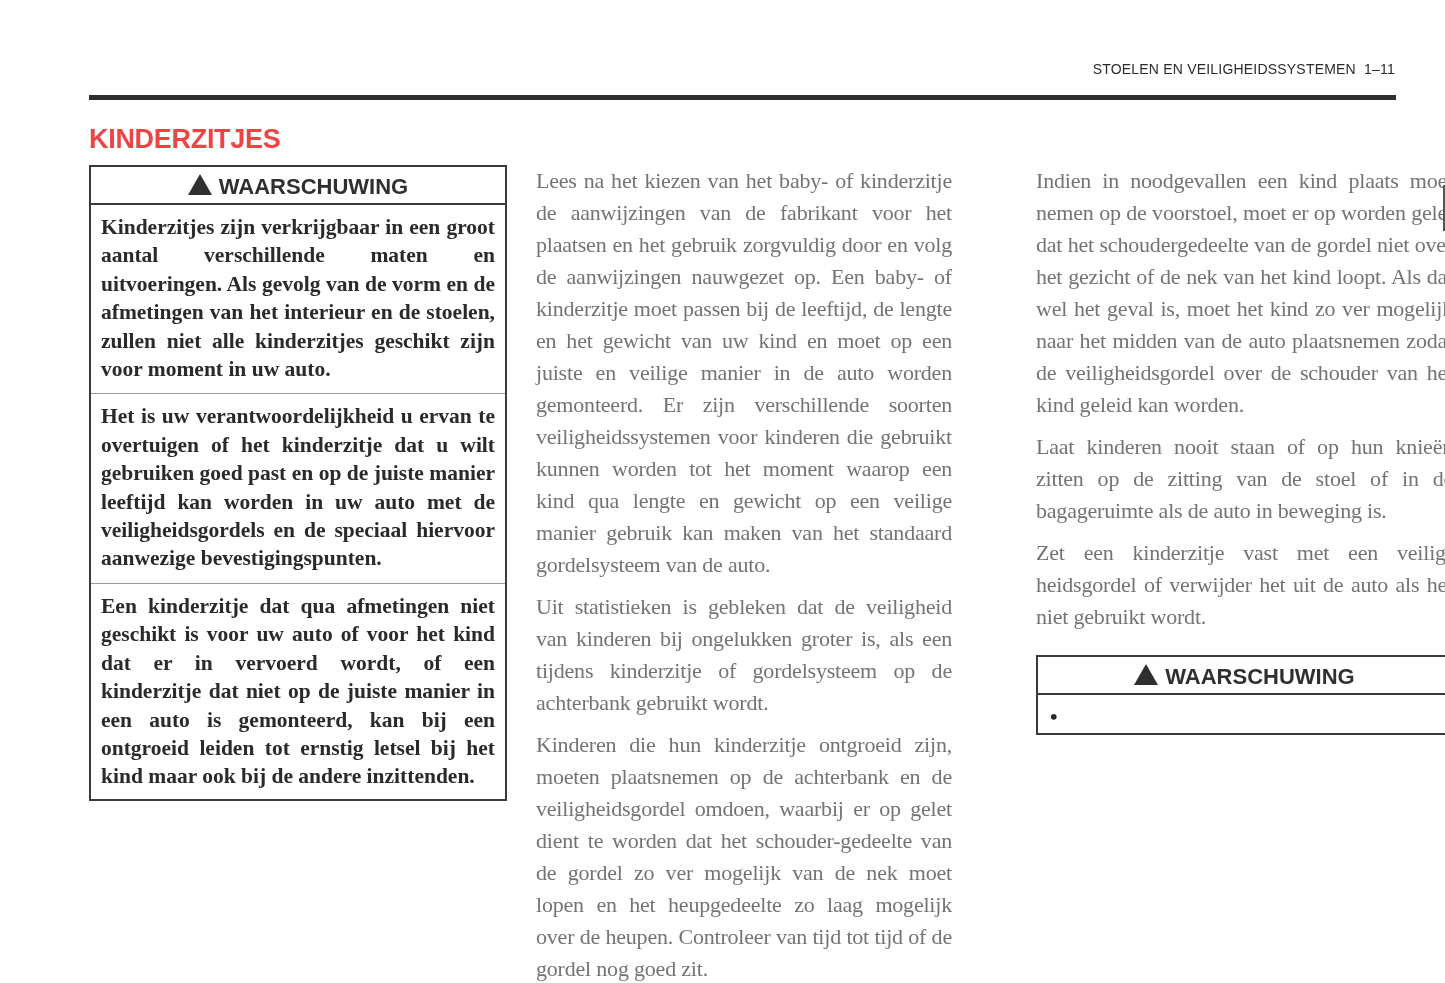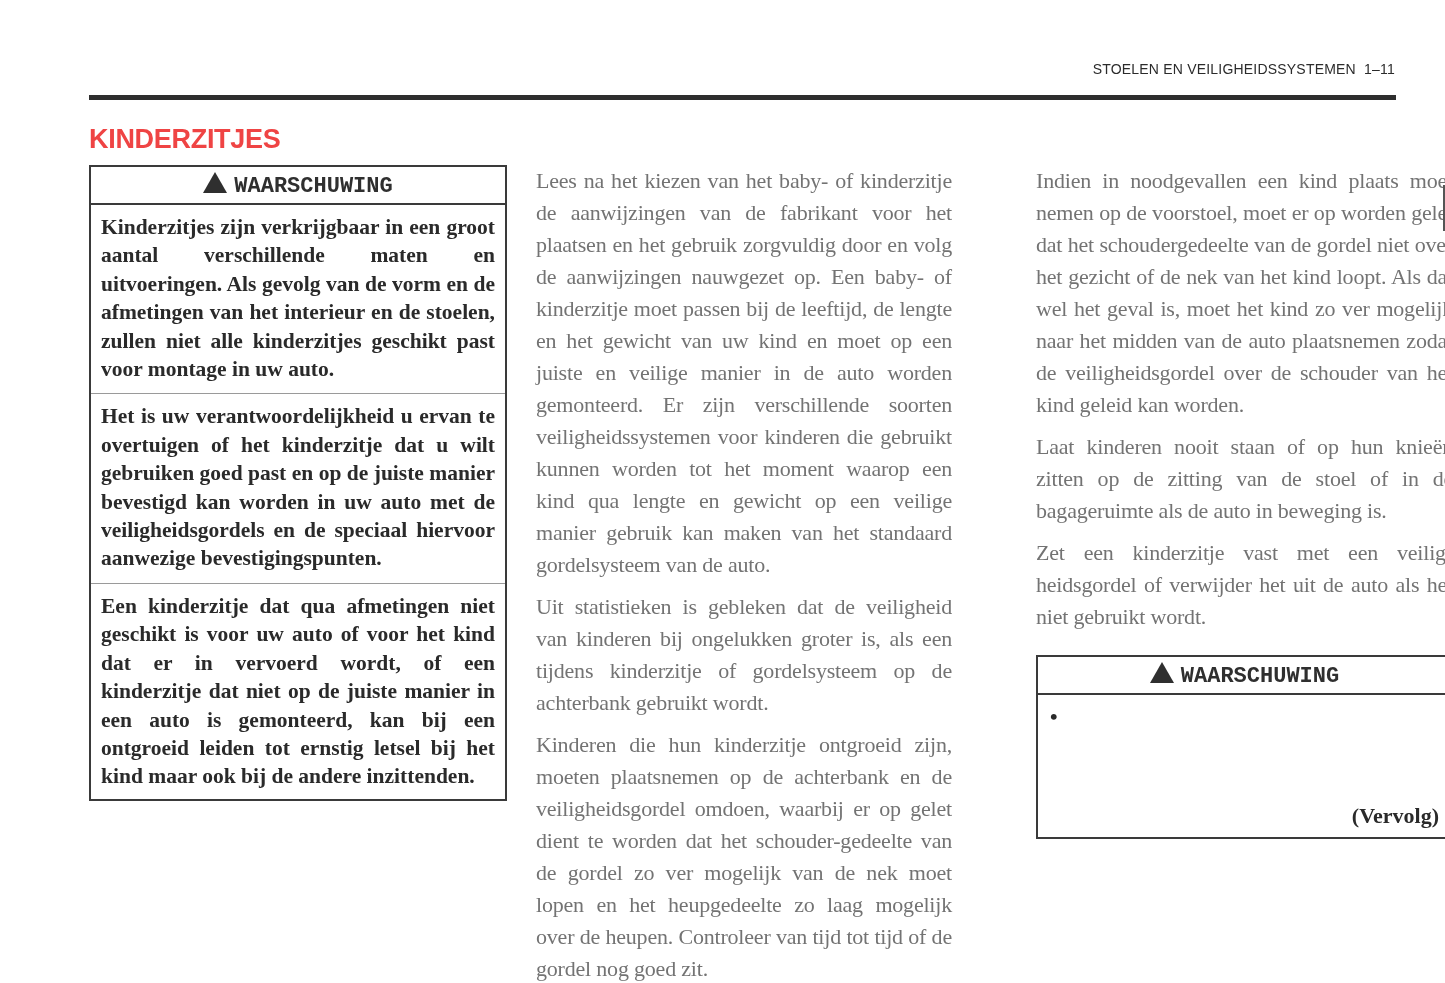--- a/index.html
+++ b/index.html
@@ -22,21 +22,21 @@
   .col { position: absolute; top: 165px; }
   .col1 { left: 89px; width: 418px; }
   .col2 { left: 536px; width: 416px; }
   .col3 { left: 1036px; width: 417px; }
 
   .warn-box {
     border: 2px solid #3a3a3a; background: #fff;
   }
   .warn-head {
     border-bottom: 2px solid #3a3a3a; text-align: center; height: 36px; line-height: 40px;
-    font-family: Liberation Mono, monospace; font-weight: bold; font-size: 22px; color: #2f2f2f;
+    font-family: Liberation Sans, sans-serif; font-weight: bold; font-size: 22px; color: #2f2f2f;
   }
   .warn-head .tri {
     display: inline-block; width: 0; height: 0; vertical-align: -1px; margin-right: 7px;
     border-left: 12px solid transparent; border-right: 12px solid transparent;
     border-bottom: 21px solid #2f2f2f; position: relative;
   }
   .warn-body { padding: 8px 10px 4px 10px; }
   .warn-para {
     font-family: "Liberation Serif", serif; font-weight: bold; font-size: 21.5px; line-height: 28.4px;
     text-align: justify; text-align-last: left; margin: 0 0 10px 0; color: #2a2a2a;
@@ -70,23 +70,23 @@
 <div class="head-rule"></div>
 
 <div class="section-title">KINDERZITJES</div>
 
 <div class="col col1">
   <div class="warn-box">
     <div class="warn-head">
       <span class="tri"></span><span>WAARSCHUWING</span>
     </div>
     <div class="warn-body">
-      <p class="warn-para">Kinderzitjes zijn verkrijgbaar in een groot aantal verschillende maten en uitvoeringen. Als gevolg van de vorm en de afmetingen van het interieur en de stoelen, zullen niet alle kinderzitjes geschikt past voor montage in uw auto.</p>
+      <p class="warn-para">Kinderzitjes zijn verkrijgbaar in een groot aantal verschillende maten en uitvoeringen. Als gevolg van de vorm en de afmetingen van het interieur en de stoelen, zullen niet alle kinderzitjes geschikt zijn voor moment in uw auto.</p>
       <div class="divider"></div>
-      <p class="warn-para">Het is uw verantwoordelijkheid u ervan te overtuigen of het kinderzitje dat u wilt gebruiken goed past en op de juiste manier bevestigd kan worden in uw auto met de veiligheidsgordels en de speciaal hiervoor aanwezige bevestigingspunten.</p>
+      <p class="warn-para">Het is uw verantwoordelijkheid u ervan te overtuigen of het kinderzitje dat u wilt gebruiken goed past en op de juiste manier leeftijd kan worden in uw auto met de veiligheidsgordels en de speciaal hiervoor aanwezige bevestigingspunten.</p>
       <div class="divider"></div>
       <p class="warn-para">Een kinderzitje dat qua afmetingen niet geschikt is voor uw auto of voor het kind dat er in vervoerd wordt, of een kinderzitje dat niet op de juiste manier in een auto is gemonteerd, kan bij een ontgroeid leiden tot ernstig letsel bij het kind maar ook bij de andere inzittenden.</p>
     </div>
   </div>
 </div>
 
 <div class="col col2">
   <p class="body-para">Lees na het kiezen van het baby- of kinderzitje de aanwijzingen van de fabrikant voor het plaatsen en het gebruik zorgvuldig door en volg de aanwijzingen nauwgezet op. Een baby- of kinderzitje moet passen bij de leeftijd, de lengte en het gewicht van uw kind en moet op een juiste en veilige manier in de auto worden gemonteerd. Er zijn verschillende soorten veiligheidssystemen voor kinderen die gebruikt kunnen worden tot het moment waarop een kind qua lengte en gewicht op een veilige manier gebruik kan maken van het standaard gordelsysteem van de auto.</p>
   <p class="body-para">Uit statistieken is gebleken dat de veiligheid van kinderen bij ongelukken groter is, als een tijdens kinderzitje of gordelsysteem op de achterbank gebruikt wordt.</p>
   <p class="body-para">Kinderen die hun kinderzitje ontgroeid zijn, moeten plaatsnemen op de achterbank en de veiligheidsgordel omdoen, waarbij er op gelet dient te worden dat het schouder-gedeelte van de gordel zo ver mogelijk van de nek moet lopen en het heupgedeelte zo laag mogelijk over de heupen. Controleer van tijd tot tijd of de gordel nog goed zit.</p>
@@ -98,18 +98,17 @@
   <p class="body-para">Zet een kinderzitje vast met een veilig-heidsgordel of verwijder het uit de auto als het niet gebruikt wordt.</p>
 
   <div class="warn-box">
     <div class="warn-head">
       <span class="tri"></span><span>WAARSCHUWING</span>
     </div>
     <div class="warn-body">
       <div class="bullet-item">
         <span class="dot">•</span>
       </div>
-      <div class="vervolg">(Vervolg)</div>
     </div>
   </div>
 </div>
 
 <div class="edge-mark"></div>
 
 </body></html>

